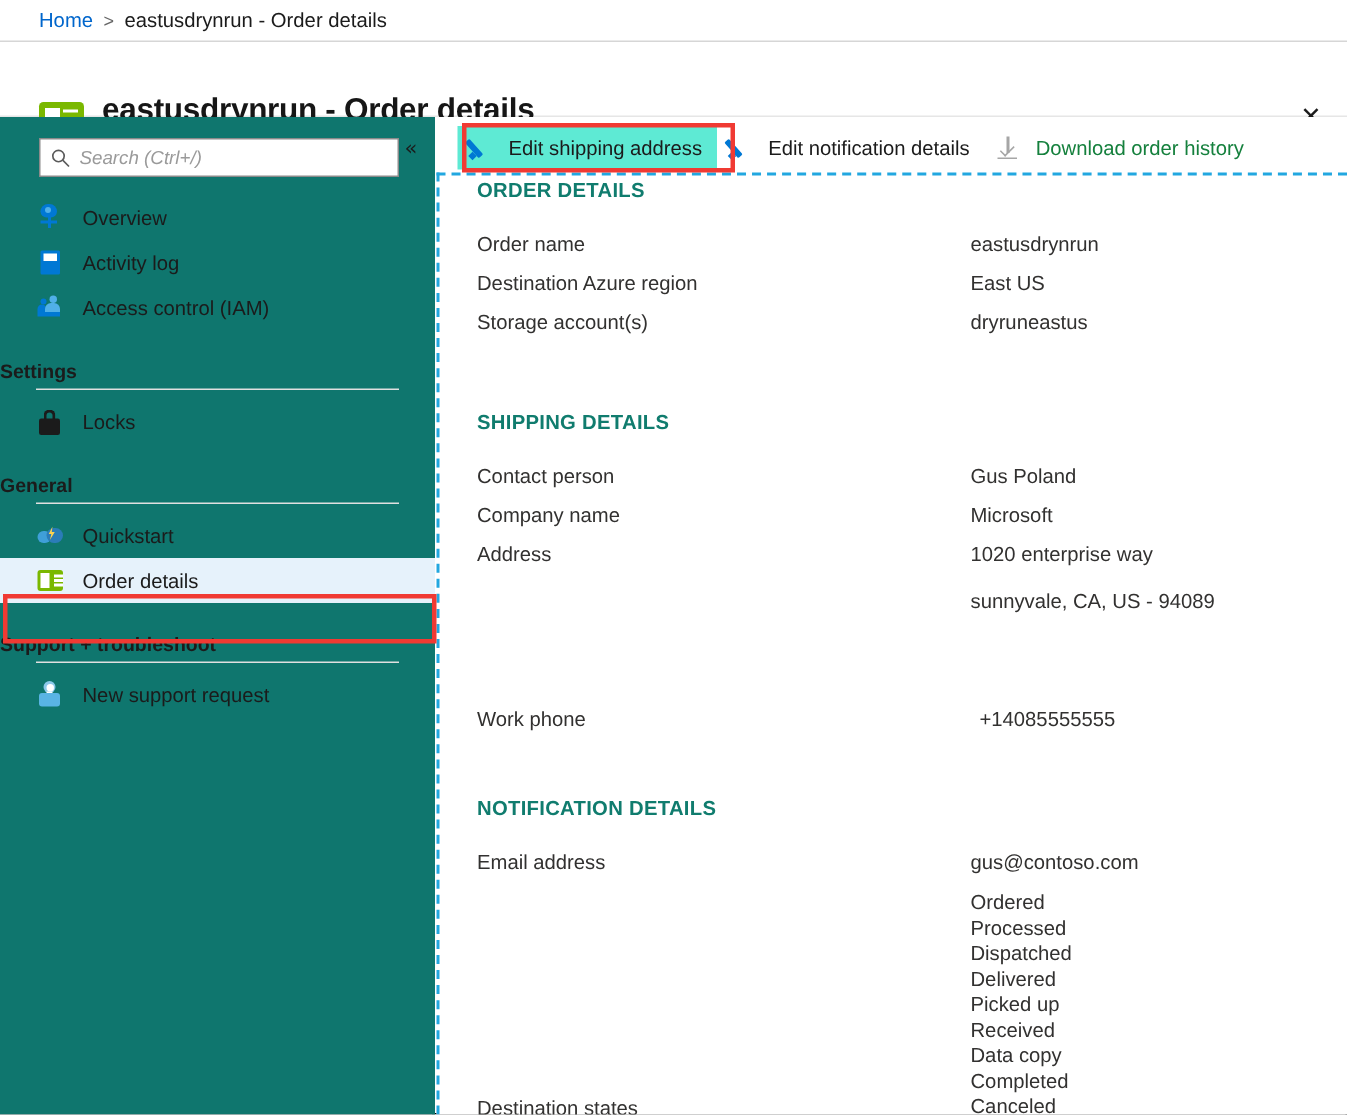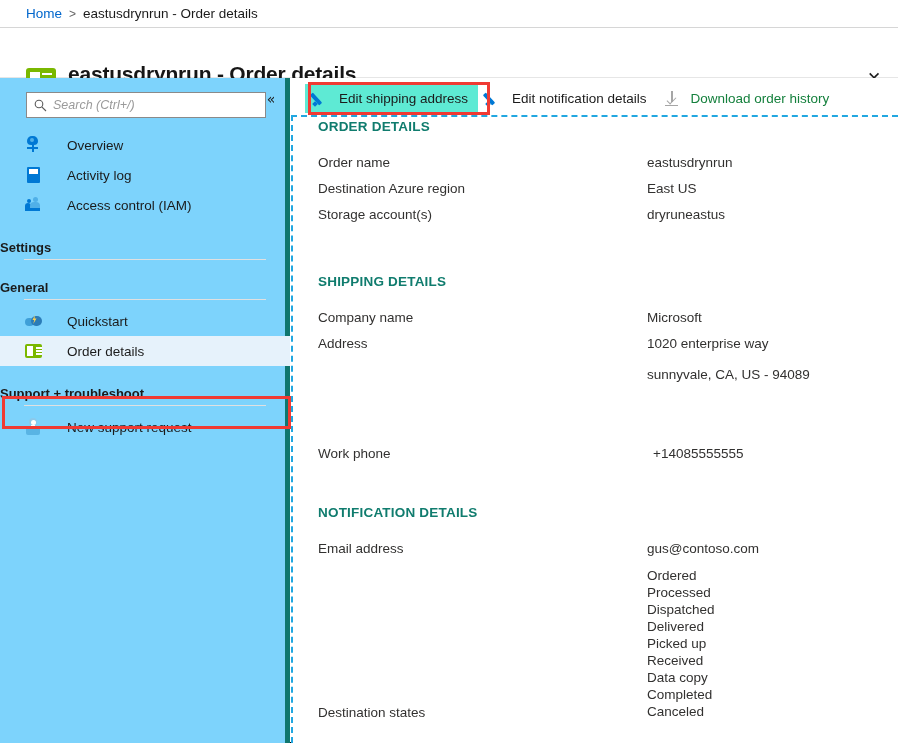--- a/index.html
+++ b/index.html
@@ -101,22 +101,22 @@
     color: #1b1b1b;
     cursor: pointer;
     font-family: "DejaVu Sans", sans-serif;
   }
 
   
   .leftnav {
     position: absolute;
     left: 0; top: 78px;
     width: 290px; height: 665px;
-    background: #7dd3fc;
-    border-right: 5px solid #0f766e;
+    background: #0f766e;
+    border-right: 2px solid #0f766e;
   }
 
   .search-wrap {
     position: absolute;
     left: 26px; top: 14px;
     width: 240px; height: 26px;
     border: 1px solid #8a8a8a;
     background: #ffffff;
     display: flex;
     align-items: center;
@@ -162,21 +162,20 @@
 
   .nav-item {
     position: relative;
     height: 30px;
     display: flex;
     align-items: center;
     padding-left: 24px;
     font-size: 13.5px;
     color: #1b1b1b;
     cursor: pointer;
-    gap: 12px;
   }
   .nav-item.selected {
     background: #e6f2fb;
   }
   .nav-icon {
     width: 20px; height: 18px;
     position: relative;
     margin-right: 11px;
     flex: 0 0 auto;
   }
@@ -554,20 +553,27 @@
             <span class="h2"></span>
             <span class="p2"></span>
             <span class="base"></span>
         </span>
         <span class="nav-label">Access control (IAM)</span>
       </div>
 
       <div class="nav-group">Settings</div>
       <div class="nav-rule"></div>
 
+      <div class="nav-item">
+        <span class="nav-icon ic-lock">
+          <span class="shk"></span>
+            <span class="body"></span>
+        </span>
+        <span class="nav-label">Locks</span>
+      </div>
 
       <div class="nav-group">General</div>
       <div class="nav-rule"></div>
 
       <div class="nav-item">
         <span class="nav-icon ic-quick">
           <span class="c1"></span>
             <span class="c2"></span>
             <span class="bolt"></span>
         </span>
@@ -644,20 +650,24 @@
         <div class="row">
           <div class="row-label">Storage account(s)</div>
           <div class="row-value">dryruneastus</div>
         </div>
       </div>
 
       <div class="sec-gap-1"></div>
 
       <div class="section">
         <div class="sec-title">SHIPPING DETAILS</div>
+        <div class="row">
+          <div class="row-label">Contact person</div>
+          <div class="row-value">Gus Poland</div>
+        </div>
         <div class="row">
           <div class="row-label">Company name</div>
           <div class="row-value">Microsoft</div>
         </div>
         <div class="row">
           <div class="row-label">Address</div>
           <div class="row-value">1020 enterprise way</div>
         </div>
         <div class="row" style="margin-top:16px;">
           <div class="row-label"></div>

